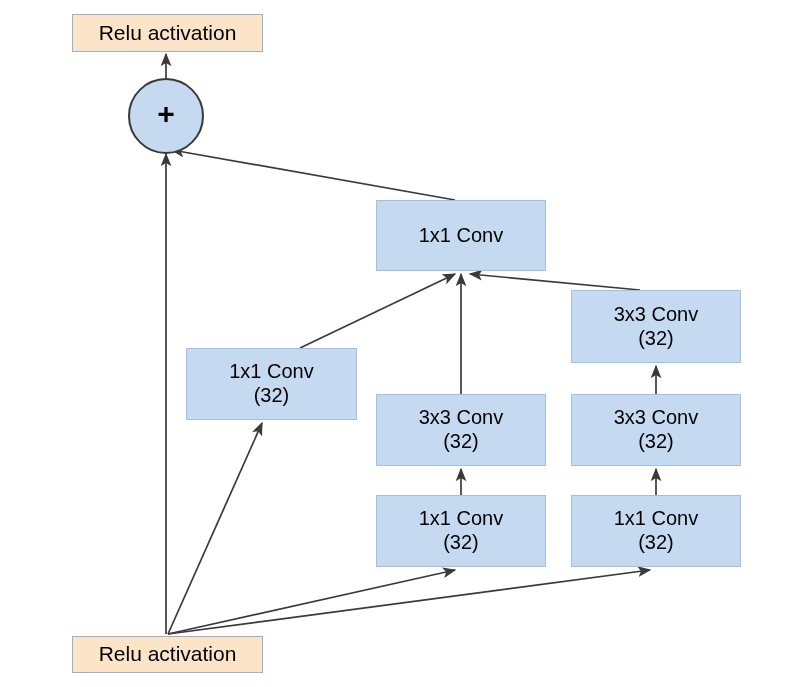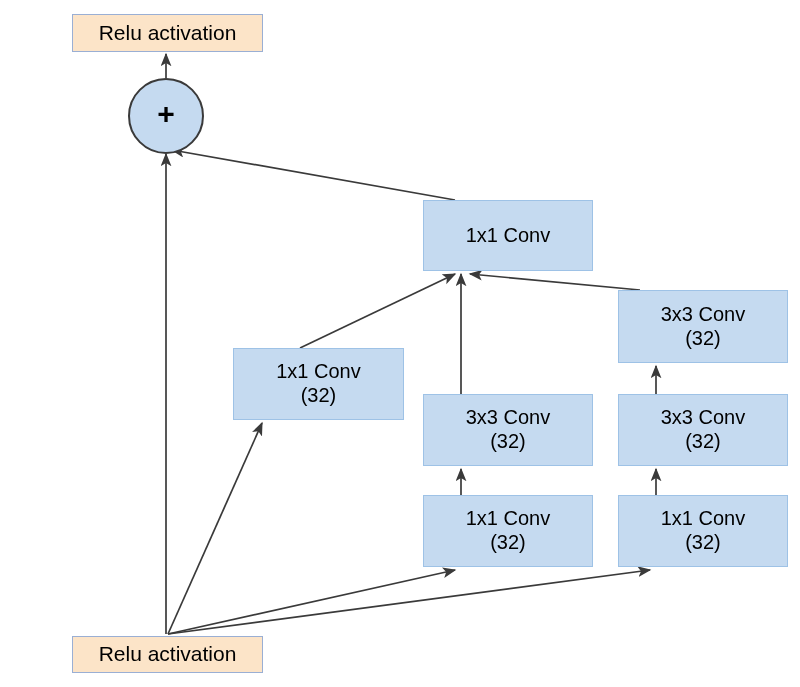--- a/index.html
+++ b/index.html
@@ -44,21 +44,20 @@
   }
   .node-relu {
     background: #fce4c8;
     border: 1px solid #9aafd4;
     font-size: 21px;
   }
   .node-conv {
     background: #c5daf0;
     border: 1px solid #9ec2e6;
     font-size: 20px;
-    margin-left: 47px;
   }
   .node-add {
     background: #c5daf0;
     border: 2px solid #3a3a3a;
     border-radius: 50%;
     font-size: 30px;
     font-weight: bold;
     z-index: 3;
   }
   .node-add .l1 {

